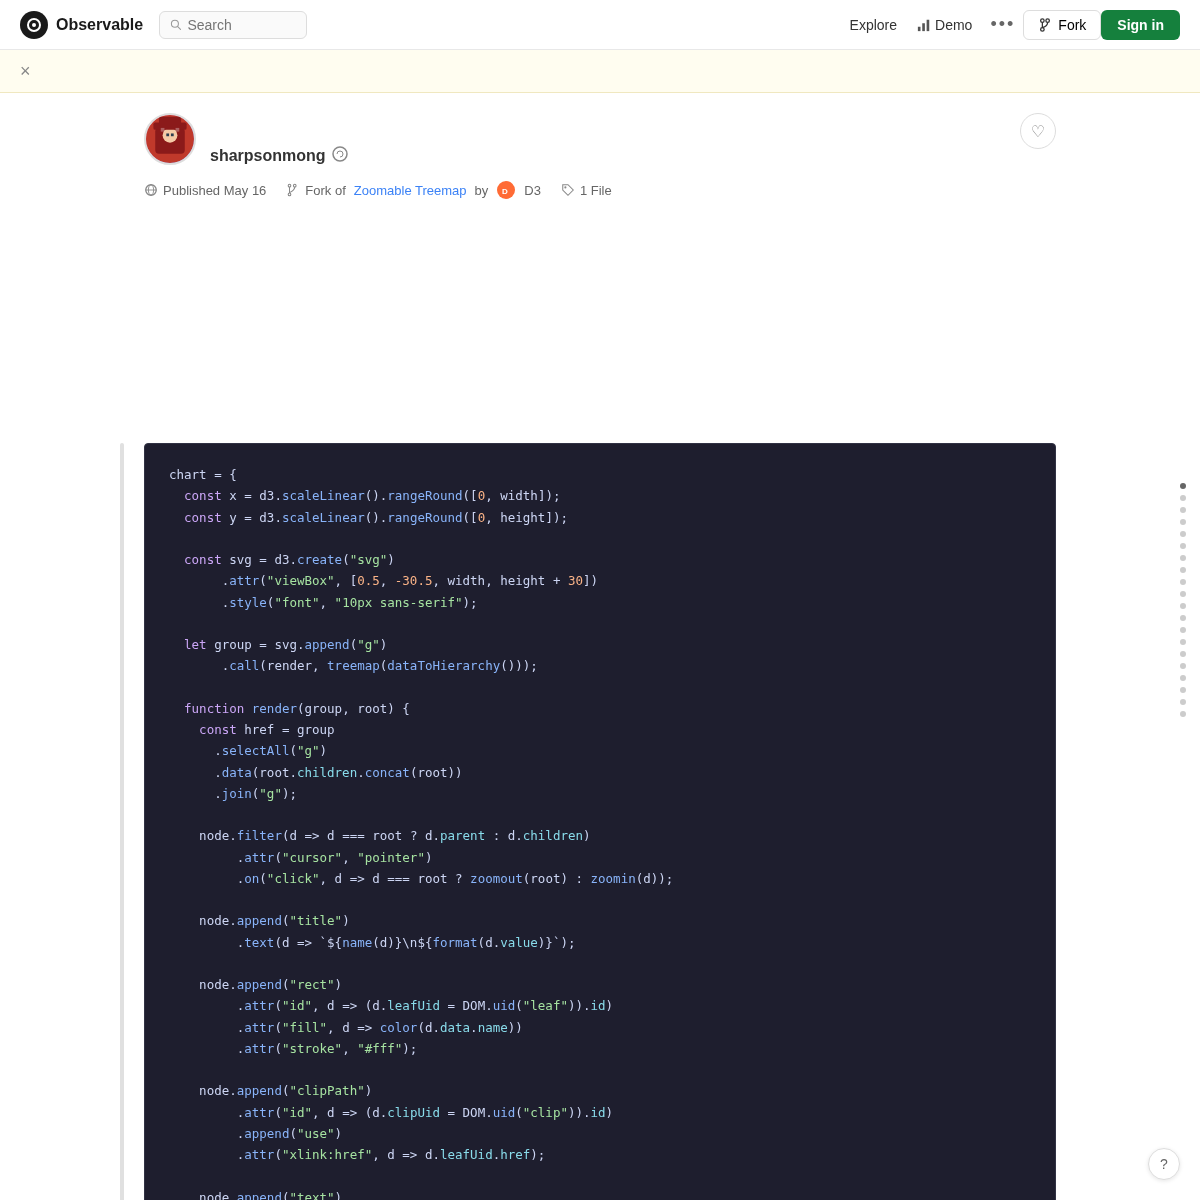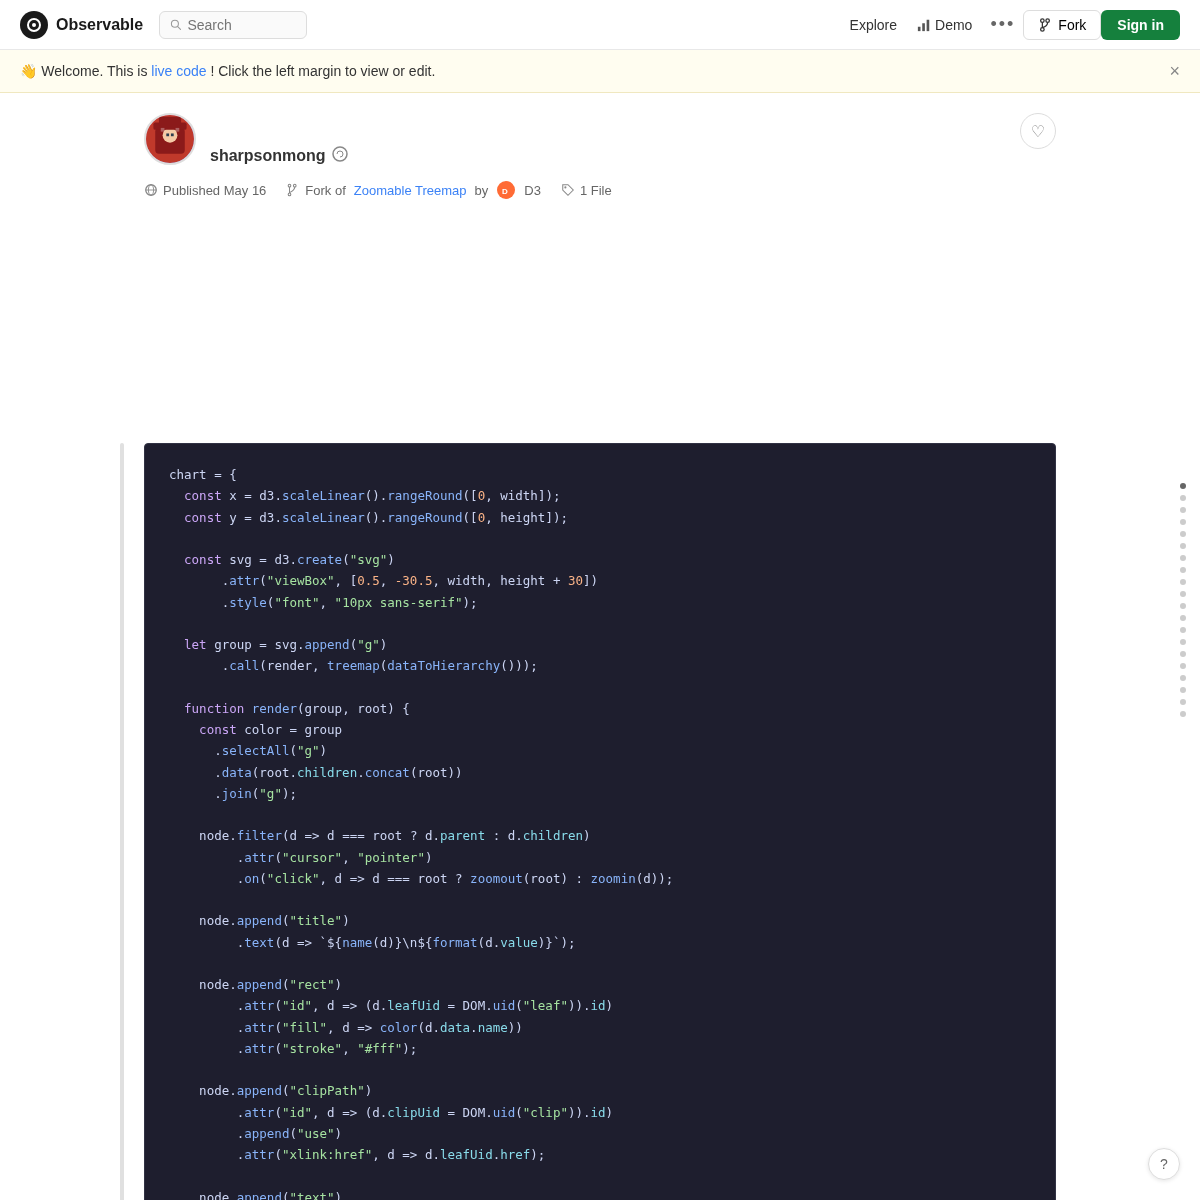--- a/index.html
+++ b/index.html
@@ -328,26 +328,20 @@
         <line x1="5" y1="5" x2="5" y2="11" stroke="#333" stroke-width="1.5"></line>
         <path d="M11 5 Q11 9 5 11" fill="none" stroke="#333" stroke-width="1.5"></path>
       </svg>
       <span>Fork</span>
     </button>
     <button class="btn-signin">Sign in</button>
   </nav>
 </header>
 
 <div class="welcome-banner">
-  <span>
-    <span>👋</span>
-    <span> Welcome. This is </span>
-    <a>live code</a>
-    <span>! Click the left margin to view or edit.</span>
-  </span>
   <button class="close-btn">×</button>
 </div>
 
 <div class="main-content">
 
   <div class="author-section">
     <div class="author-info">
       <div class="avatar">
 
         <svg width="52" height="52" viewBox="0 0 52 52">
@@ -430,21 +424,21 @@
   <span class="kw">const</span><span class="plain"> y = </span><span class="var">d3</span><span class="punct">.</span><span class="fn">scaleLinear</span><span class="punct">().</span><span class="fn">rangeRound</span><span class="punct">([</span><span class="num">0</span><span class="punct">, </span><span class="var">height</span><span class="punct">]);</span>
 
   <span class="kw">const</span><span class="plain"> svg = </span><span class="var">d3</span><span class="punct">.</span><span class="fn">create</span><span class="punct">(</span><span class="str">"svg"</span><span class="punct">)</span>
        <span class="punct">.</span><span class="fn">attr</span><span class="punct">(</span><span class="str">"viewBox"</span><span class="punct">, [</span><span class="num">0.5</span><span class="punct">, </span><span class="num">-30.5</span><span class="punct">, </span><span class="var">width</span><span class="punct">, </span><span class="var">height</span><span class="punct"> + </span><span class="num">30</span><span class="punct">])</span>
        <span class="punct">.</span><span class="fn">style</span><span class="punct">(</span><span class="str">"font"</span><span class="punct">, </span><span class="str">"10px sans-serif"</span><span class="punct">);</span>
 
   <span class="kw">let</span><span class="plain"> group = </span><span class="var">svg</span><span class="punct">.</span><span class="fn">append</span><span class="punct">(</span><span class="str">"g"</span><span class="punct">)</span>
        <span class="punct">.</span><span class="fn">call</span><span class="punct">(</span><span class="var">render</span><span class="punct">, </span><span class="fn">treemap</span><span class="punct">(</span><span class="fn">dataToHierarchy</span><span class="punct">()));</span>
 
   <span class="kw">function</span><span class="plain"> </span><span class="fn">render</span><span class="punct">(</span><span class="var">group</span><span class="punct">, </span><span class="var">root</span><span class="punct">) {</span>
-    <span class="kw">const</span><span class="plain"> color = </span><span class="var">group</span>
+    <span class="kw">const</span><span class="plain"> href = </span><span class="var">group</span>
       <span class="punct">.</span><span class="fn">selectAll</span><span class="punct">(</span><span class="str">"g"</span><span class="punct">)</span>
       <span class="punct">.</span><span class="fn">data</span><span class="punct">(</span><span class="var">root</span><span class="punct">.</span><span class="prop">children</span><span class="punct">.</span><span class="fn">concat</span><span class="punct">(</span><span class="var">root</span><span class="punct">))</span>
       <span class="punct">.</span><span class="fn">join</span><span class="punct">(</span><span class="str">"g"</span><span class="punct">);</span>
 
     <span class="var">node</span><span class="punct">.</span><span class="fn">filter</span><span class="punct">(</span><span class="var">d</span><span class="punct"> =&gt; </span><span class="var">d</span><span class="punct"> === </span><span class="var">root</span><span class="punct"> ? </span><span class="var">d</span><span class="punct">.</span><span class="prop">parent</span><span class="punct"> : </span><span class="var">d</span><span class="punct">.</span><span class="prop">children</span><span class="punct">)</span>
          <span class="punct">.</span><span class="fn">attr</span><span class="punct">(</span><span class="str">"cursor"</span><span class="punct">, </span><span class="str">"pointer"</span><span class="punct">)</span>
          <span class="punct">.</span><span class="fn">on</span><span class="punct">(</span><span class="str">"click"</span><span class="punct">, </span><span class="var">d</span><span class="punct"> =&gt; </span><span class="var">d</span><span class="punct"> === </span><span class="var">root</span><span class="punct"> ? </span><span class="fn">zoomout</span><span class="punct">(</span><span class="var">root</span><span class="punct">) : </span><span class="fn">zoomin</span><span class="punct">(</span><span class="var">d</span><span class="punct">));</span>
 
     <span class="var">node</span><span class="punct">.</span><span class="fn">append</span><span class="punct">(</span><span class="str">"title"</span><span class="punct">)</span>
          <span class="punct">.</span><span class="fn">text</span><span class="punct">(</span><span class="var">d</span><span class="punct"> =&gt; `${</span><span class="fn">name</span><span class="punct">(</span><span class="var">d</span><span class="punct">)}\n${</span><span class="fn">format</span><span class="punct">(</span><span class="var">d</span><span class="punct">.</span><span class="prop">value</span><span class="punct">)}</span><span class="punct">`</span><span class="punct">);</span>

